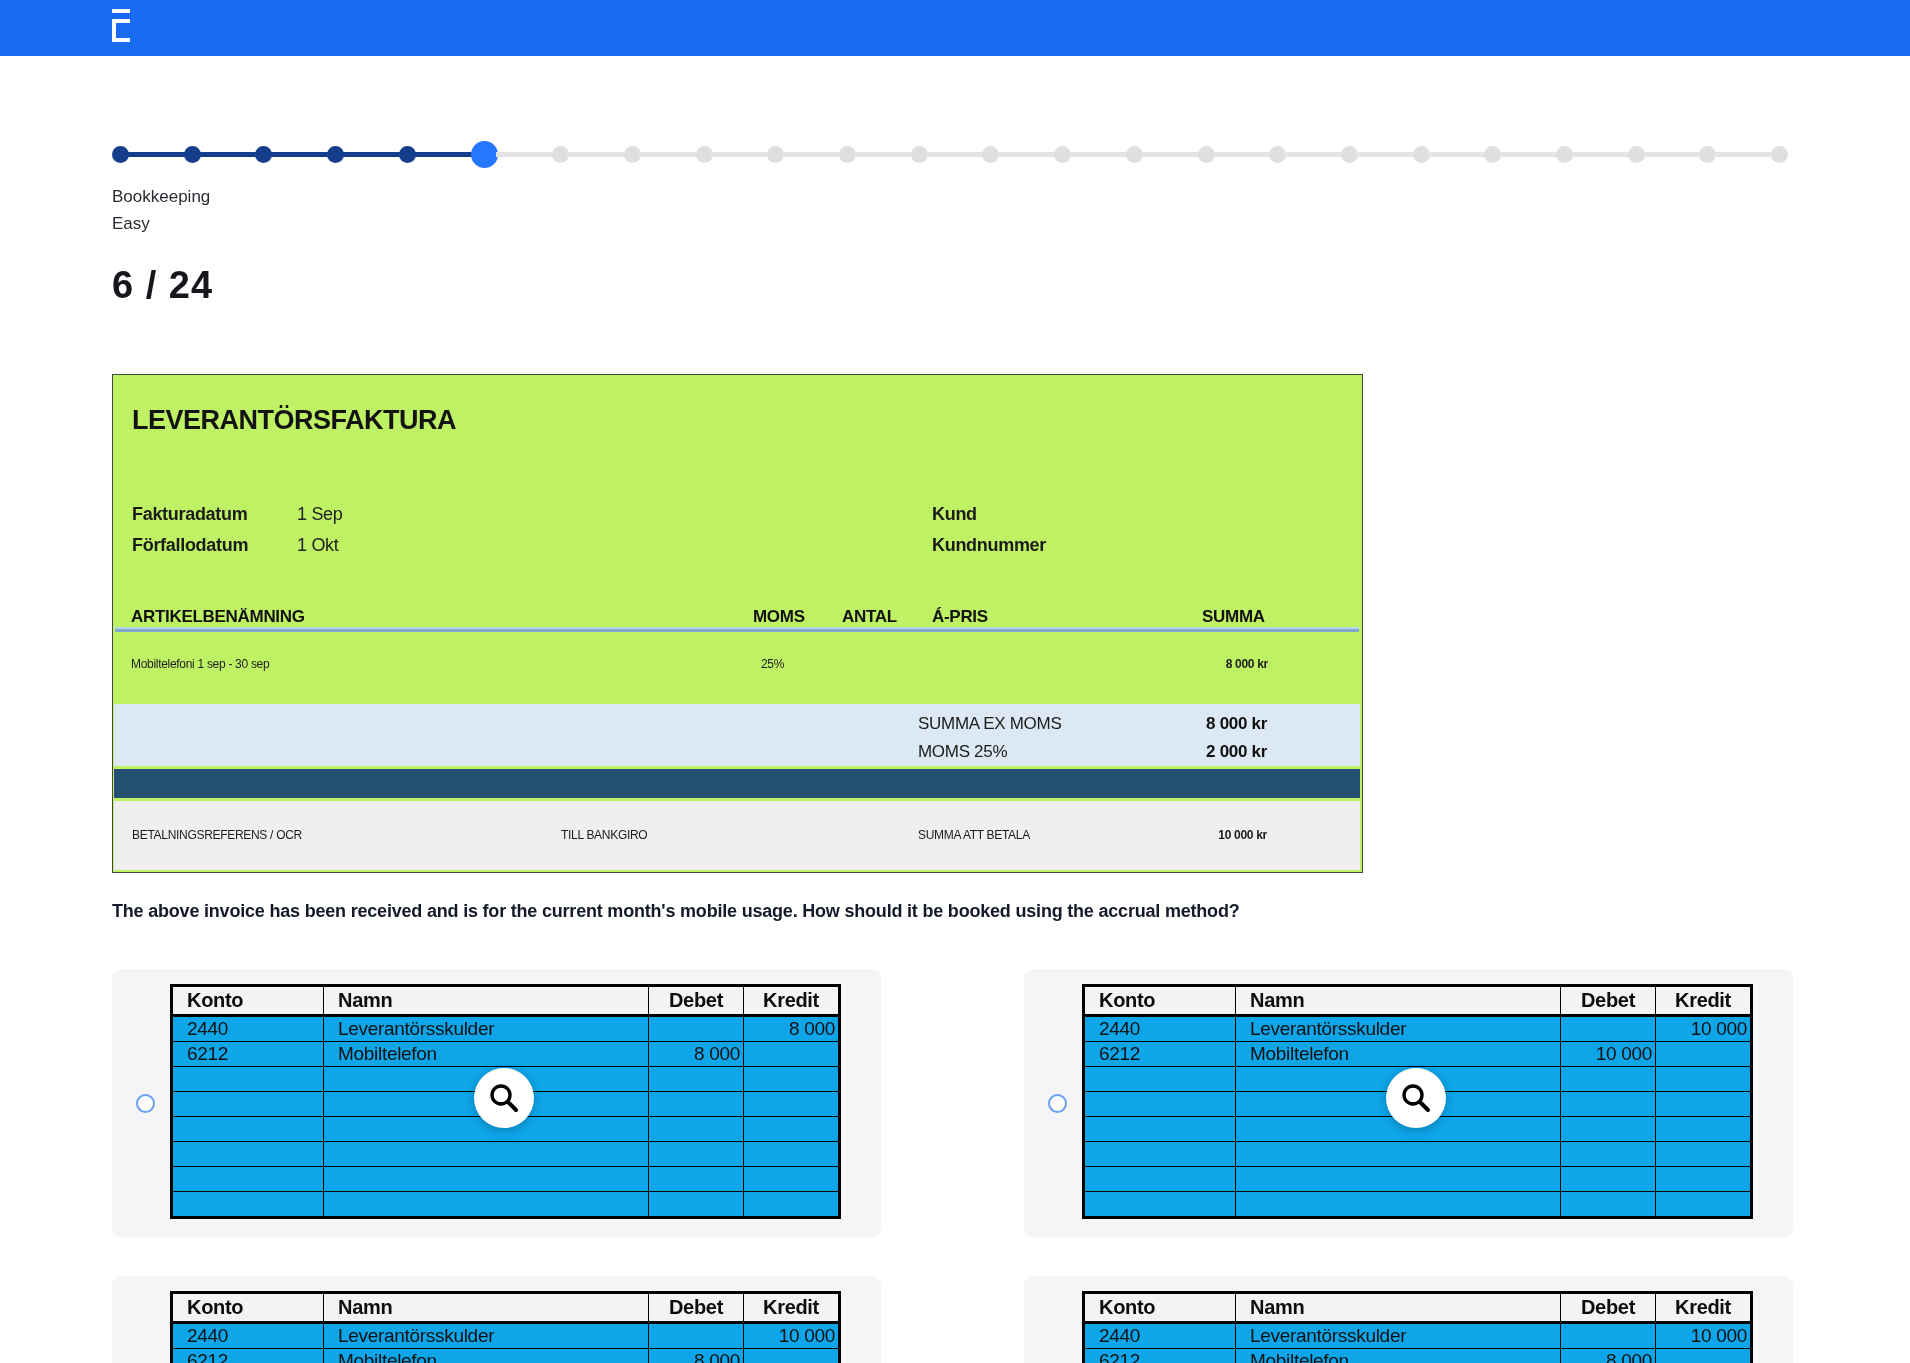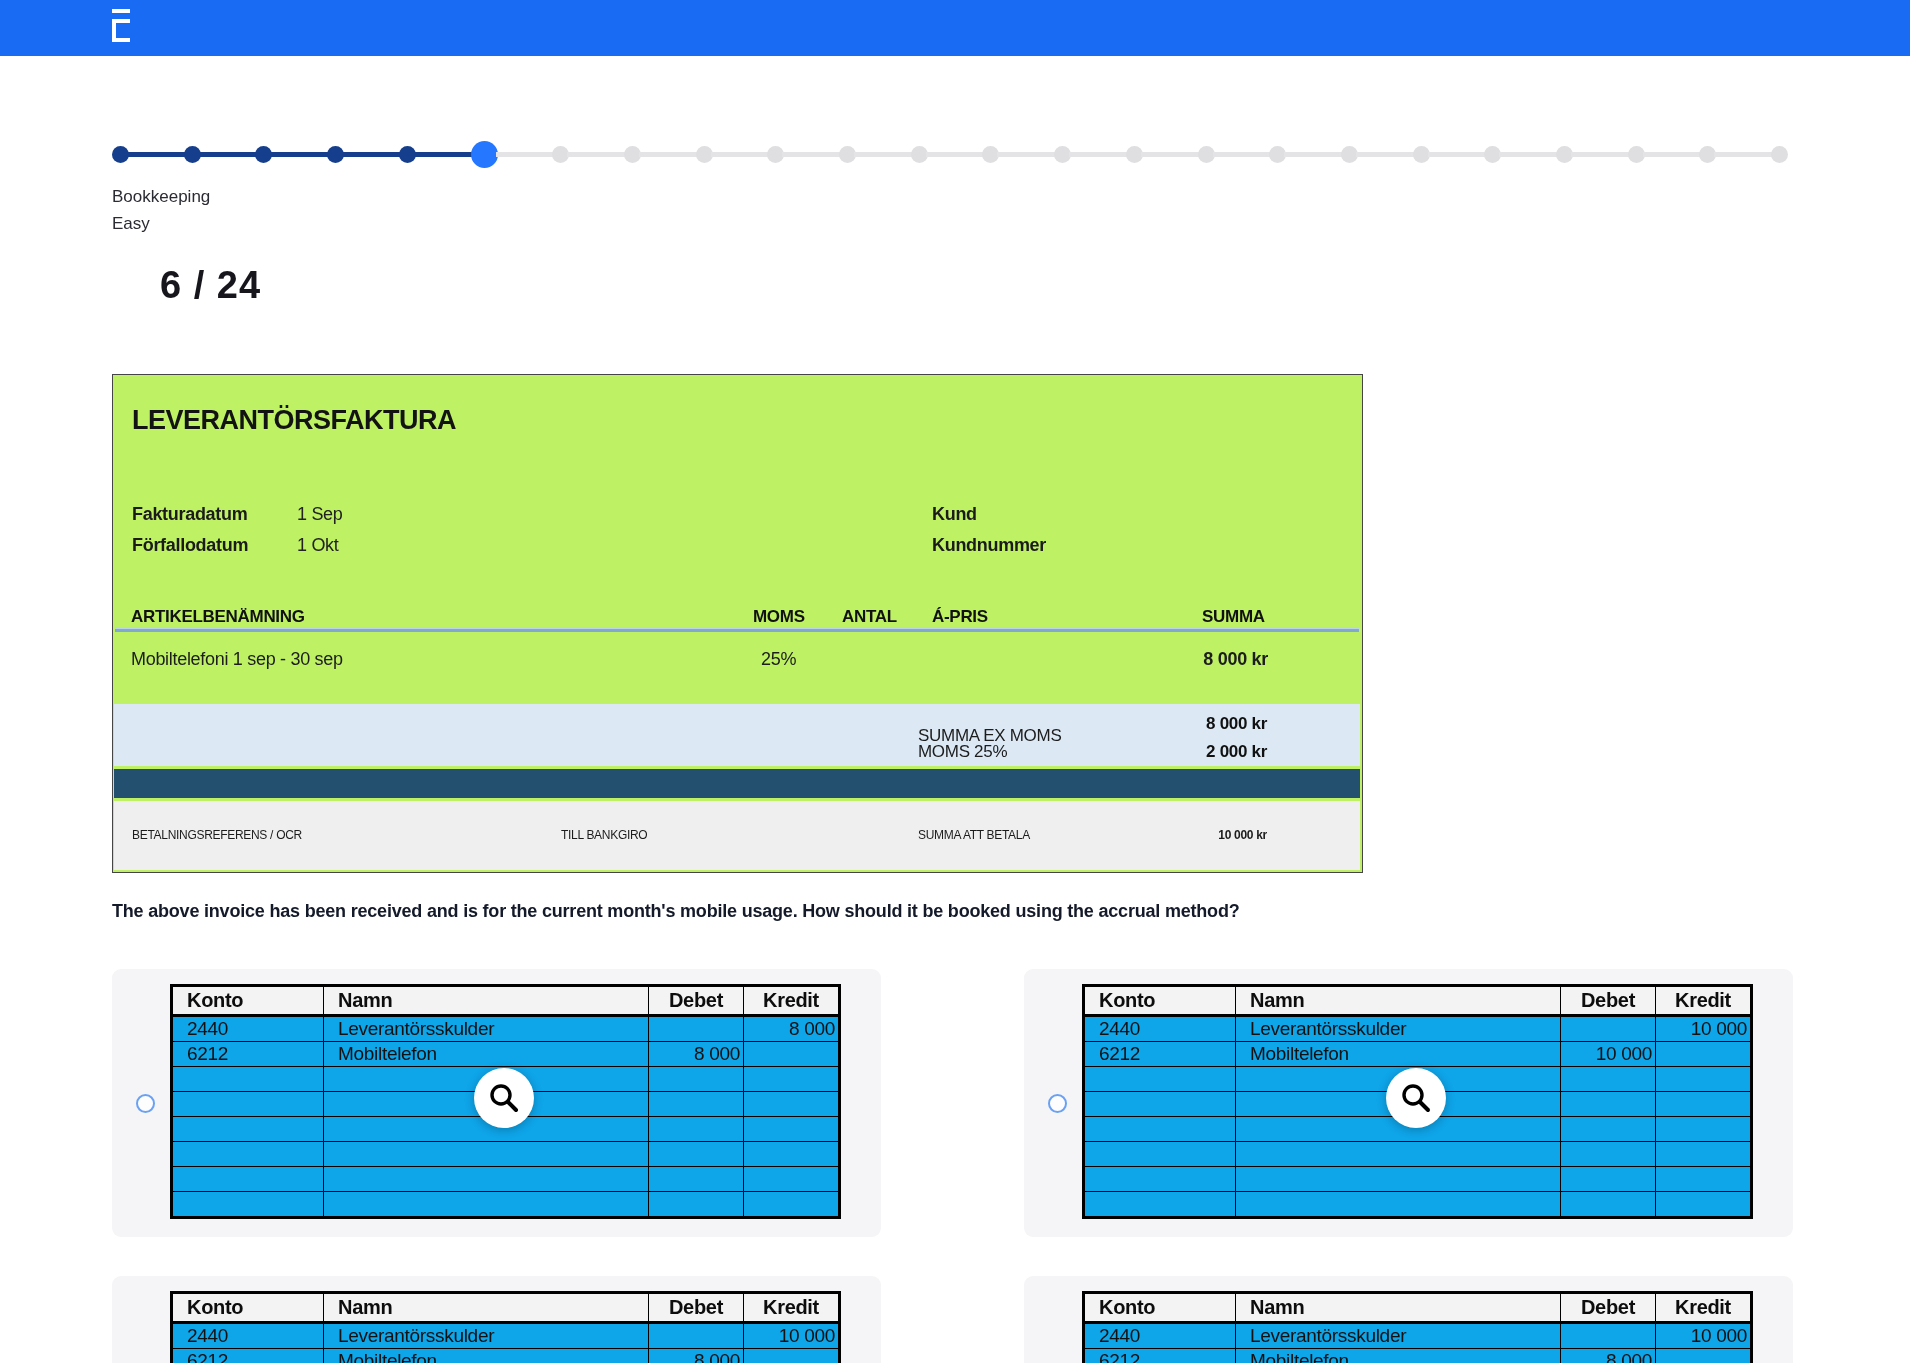--- a/index.html
+++ b/index.html
@@ -16,38 +16,38 @@
   .stepper{position:absolute;left:112px;top:140px;width:1676px;height:28px;display:flex;align-items:center;}
   .stepper .dot{flex:0 0 auto;width:17px;height:17px;border-radius:50%;}
   .stepper .dot.done{background:#153E8C;}
   .stepper .dot.current{width:27px;height:27px;background:#2577FF;}
   .stepper .dot.todo{background:#DFDFE1;}
   .stepper .seg{flex:1 1 auto;height:5px;margin:0 -2px;}
   .stepper .seg.done{background:#153E8C;}
   .stepper .seg.todo{background:#E4E4E6;}
 
   .quiz-meta{position:absolute;left:112px;top:183px;color:#2b2b33;font-size:17px;line-height:27px;}
-  .counter{position:absolute;left:112px;top:264px;color:#16161c;font-size:38px;font-weight:bold;letter-spacing:1px;margin-left:48px;}
+  .counter{position:absolute;left:112px;top:264px;color:#16161c;font-size:38px;font-weight:bold;letter-spacing:1px;}
 
   
   .timer{position:absolute;left:1642px;top:183px;width:150px;height:150px;}
   .timer .ring{position:absolute;left:0;top:0;width:124px;height:124px;border:13px solid #EDEDF0;border-radius:50%;background:#fff;}
   .timer .tick{position:absolute;left:72px;top:5px;width:7px;height:13px;border-radius:3px;background:#A8BFDD;}
   .timer .time{position:absolute;left:0;top:0;width:150px;height:150px;display:flex;align-items:center;justify-content:center;
     font-size:23px;color:#18181c;}
 
   
   .invoice{position:absolute;left:112px;top:374px;width:1249px;height:497px;background:#bef264;border:1px solid #454545;}
   .inv-title{position:absolute;left:19px;top:30px;font-size:27px;font-weight:bold;color:#131313;letter-spacing:-0.5px;}
   .inv-label{position:absolute;font-size:18px;font-weight:bold;color:#1b1b1b;letter-spacing:-0.3px;}
   .inv-value{position:absolute;font-size:18px;color:#222;letter-spacing:-0.3px;}
   .inv-cols{position:absolute;left:0;top:232px;width:1249px;height:24px;}
   .inv-cols .h{position:absolute;font-size:17px;font-weight:bold;color:#111;letter-spacing:-0.3px;}
   .inv-rule{position:absolute;left:2px;top:252px;width:1244px;height:0;border-top:2px solid #BBD4E9;border-bottom:3px solid #7FA9CE;}
-  .inv-item{position:absolute;left:0;top:274px;width:1249px;height:24px;font-size:18px;color:#1d1d1d;letter-spacing:-0.3px;}
+  .inv-item{position:absolute;left:0;top:282px;width:1249px;height:24px;font-size:12px;color:#1d1d1d;letter-spacing:-0.3px;}
   .band-blue{position:absolute;left:1px;top:329px;width:1246px;height:62px;background:#DCE9F5;}
   .band-dark{position:absolute;left:1px;top:394px;width:1246px;height:29px;background:#23506F;}
   .band-gray{position:absolute;left:1px;top:426px;width:1246px;height:69px;background:#EFEFEF;}
   .sum-label{position:absolute;left:804px;font-size:17px;color:#1c1c1c;letter-spacing:-0.3px;}
   .sum-value{position:absolute;right:94px;font-size:17px;font-weight:bold;color:#111;letter-spacing:-0.3px;}
   .foot-label{position:absolute;font-size:12px;color:#1c1c1c;letter-spacing:-0.3px;top:27px;}
 
   
   .question{position:absolute;left:112px;top:901px;width:1500px;font-size:18px;font-weight:bold;color:#141A2A;letter-spacing:-0.2px;}
 
@@ -160,21 +160,21 @@
     </div>
     <div class="inv-rule"></div>
 
     <div class="inv-item">
       <span style="position:absolute;left:18px;">Mobiltelefoni 1 sep - 30 sep</span>
       <span style="position:absolute;left:648px;">25%</span>
       <span style="position:absolute;right:94px;font-weight:bold;">8 000 kr</span>
     </div>
 
     <div class="band-blue">
-      <span class="sum-label" style="top:22px;">SUMMA EX MOMS</span>
+      <span class="sum-label" style="top:10px;">SUMMA EX MOMS</span>
       <span class="sum-value" style="top:10px;right:93px;">8 000 kr</span>
       <span class="sum-label" style="top:38px;">MOMS 25%</span>
       <span class="sum-value" style="top:38px;right:93px;">2 000 kr</span>
     </div>
     <div class="band-dark"></div>
     <div class="band-gray">
       <span class="foot-label" style="left:18px;">BETALNINGSREFERENS / OCR</span>
       <span class="foot-label" style="left:447px;">TILL BANKGIRO</span>
       <span class="foot-label" style="left:804px;">SUMMA ATT BETALA</span>
       <span class="foot-label" style="right:93px;left:auto;font-weight:bold;">10 000 kr</span>

